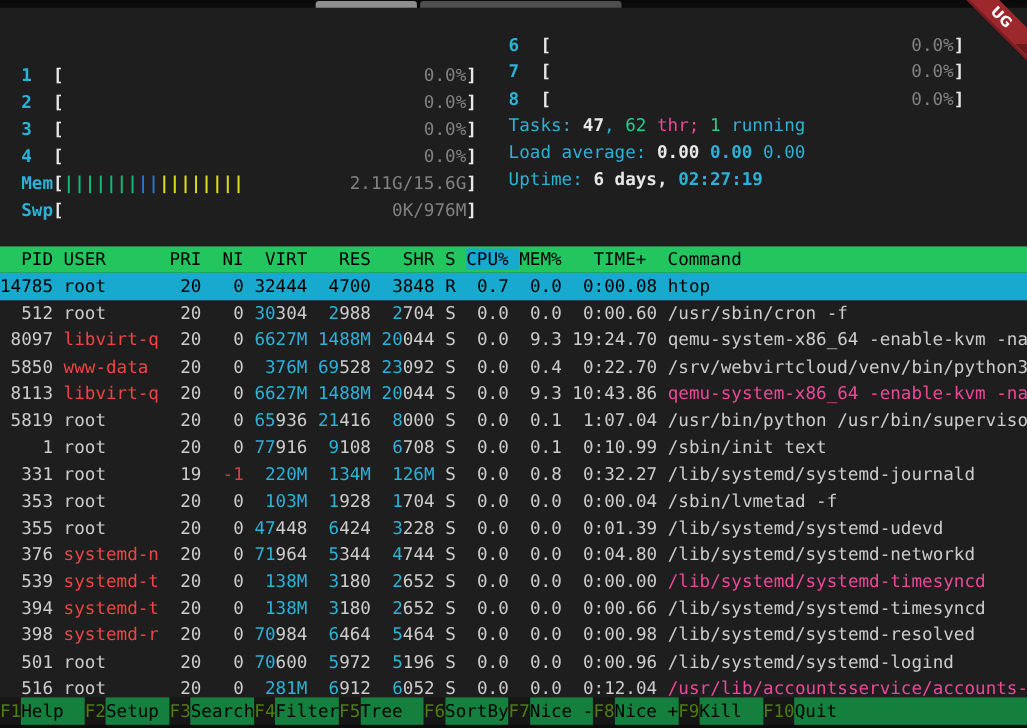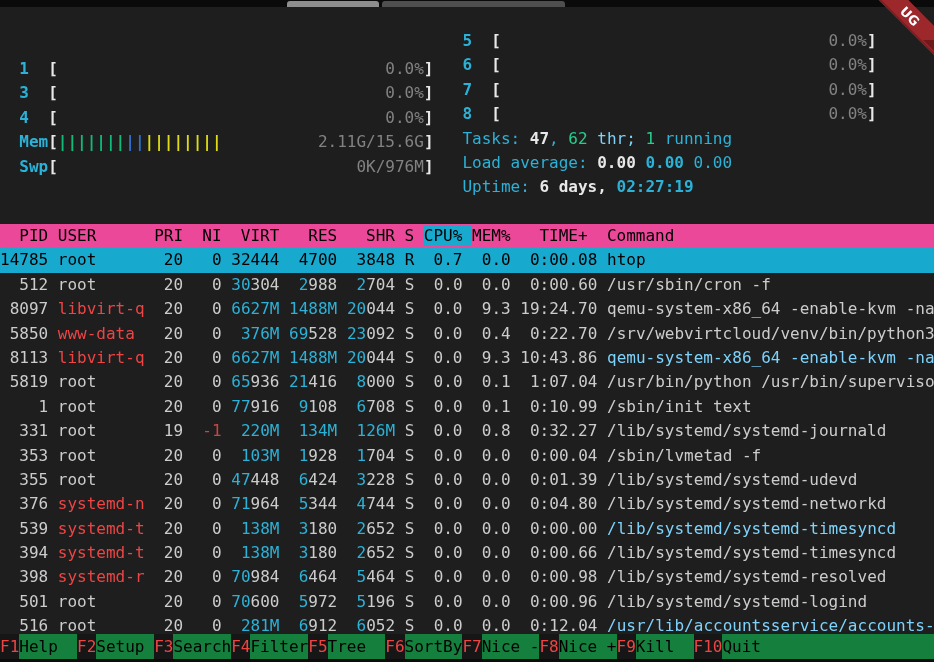--- a/index.html
+++ b/index.html
@@ -17,40 +17,40 @@
   .block { position:absolute; }
   #meters-left  { top:29px; left:0;margin-top:28px; }
   #meters-right { top:29px; left:48ch; }
   #table { top:224px; left:0; right:0; }
   .line { height:24.4px; white-space:pre; }
   
   .c   { color:#2CB1D7; }
   .cb  { color:#2CB1D7; font-weight:bold; }
   .wb  { color:#E8E8E8; font-weight:bold; }
   .dim { color:#ef4444; }
-  .g   { color:#7dd3fc; }
+  .g   { color:#ec4899; }
   .gb  { color:#27CD8D; font-weight:normal; }
   .red { color:#D14141; }
   .mgray { color:#828282; }
   .pg { color:#0DBC79; font-weight:bold; }
   .pb { color:#2E72C8; font-weight:bold; }
   .py { color:#DCDC15; font-weight:bold; }
   
-  .hdrline { background:#ec4899; }
+  .hdrline { background:#22c55e; }
   .hdrline span { color:#000; }
   .hdrline .sorthdr { background:#18A9CE; }
   .sel { background:#18A9CE; }
   .sel span { color:#000 !important; font-weight:normal; }
   
   #fnbar {
     position:absolute; top:634px; left:0; right:0; height:25px;
     display:flex; background:#161616; white-space:pre; line-height:25px;
   }
   .fnitem { display:flex; }
-  .fnk { color:#ef4444; }
+  .fnk { color:#4d7c0f; }
   .fnl { background:#15803d; color:#000; }
   .bottomstrip { position:absolute; top:659px; left:0; right:0; height:3px; background:#0c0c0c; }
   
   .ribbon {
     position:absolute; left:853px; top:10px; width:122px; height:21px;
     background:#9C282C; transform:rotate(45deg);
     color:#FFFFFF; font-family:"DejaVu Sans", sans-serif; font-weight:bold;
     font-size:13px; line-height:21px; text-align:center; padding-right:12px;
     border-bottom:2px solid #7A1E21;
   }
@@ -63,27 +63,27 @@
 <body>
 
 <div class="screen">
   <div class="topstrip">
     <div class="tabseg seg1"></div>
     <div class="tabseg seg2"></div>
   </div>
 
   <div id="meters-left" class="block">
       <div class="line"><span>  </span><span class="cb">1  </span><span class="wb">[</span><span>                                  </span><span class="mgray">0.0%</span><span class="wb">]</span></div>
+      <div class="line"><span>  </span><span class="cb">2  </span><span class="wb">[</span><span>                                  </span><span class="mgray">0.0%</span><span class="wb">]</span></div>
       <div class="line"><span>  </span><span class="cb">3  </span><span class="wb">[</span><span>                                  </span><span class="mgray">0.0%</span><span class="wb">]</span></div>
       <div class="line"><span>  </span><span class="cb">4  </span><span class="wb">[</span><span>                                  </span><span class="mgray">0.0%</span><span class="wb">]</span></div>
       <div class="line"><span>  </span><span class="cb">Mem</span><span class="wb">[</span><span class="pg">|||||||</span><span class="pb">||</span><span class="py">||||||||</span><span>          </span><span class="mgray">2.11G/15.6G</span><span class="wb">]</span></div>
       <div class="line"><span>  </span><span class="cb">Swp</span><span class="wb">[</span><span>                               </span><span class="mgray">0K/976M</span><span class="wb">]</span></div>
     </div>
   <div id="meters-right" class="block">
-      <div class="line"><span></span><span class="cb">5  </span><span class="wb">[</span><span>                                  </span><span class="mgray">0.0%</span><span class="wb">]</span></div>
       <div class="line"><span></span><span class="cb">6  </span><span class="wb">[</span><span>                                  </span><span class="mgray">0.0%</span><span class="wb">]</span></div>
       <div class="line"><span></span><span class="cb">7  </span><span class="wb">[</span><span>                                  </span><span class="mgray">0.0%</span><span class="wb">]</span></div>
       <div class="line"><span></span><span class="cb">8  </span><span class="wb">[</span><span>                                  </span><span class="mgray">0.0%</span><span class="wb">]</span></div>
       <div class="line"><span class="c">Tasks: </span><span class="wb">47</span><span class="c">, </span><span class="gb">62</span><span class="g"> thr; </span><span class="gb">1</span><span class="c"> running</span></div>
       <div class="line"><span class="c">Load average: </span><span class="wb">0.00 </span><span class="cb">0.00 </span><span class="c">0.00</span></div>
       <div class="line"><span class="c">Uptime: </span><span class="wb">6 days, </span><span class="cb">02:27:19</span></div>
     </div>
   <div id="table" class="block">
       <div class="line hdrline"><span>  PID </span><span>USER      </span><span>PRI </span><span> NI </span><span> VIRT </span><span>  RES </span><span>  SHR </span><span>S </span><span class="sorthdr">CPU% </span><span>MEM% </span><span>  TIME+ </span><span> Command</span></div>
       <div class="line sel"><span>14785</span><span> </span><span>root     </span><span> </span><span> 20</span><span> </span><span>  0</span><span> </span><span>32444</span><span> </span><span> </span><span>4700</span><span> </span><span> </span><span>3848</span><span> </span><span>R</span><span> </span><span> 0.7</span><span> </span><span> 0.0</span><span> </span><span> 0:00.08</span><span> </span><span>htop</span></div>

